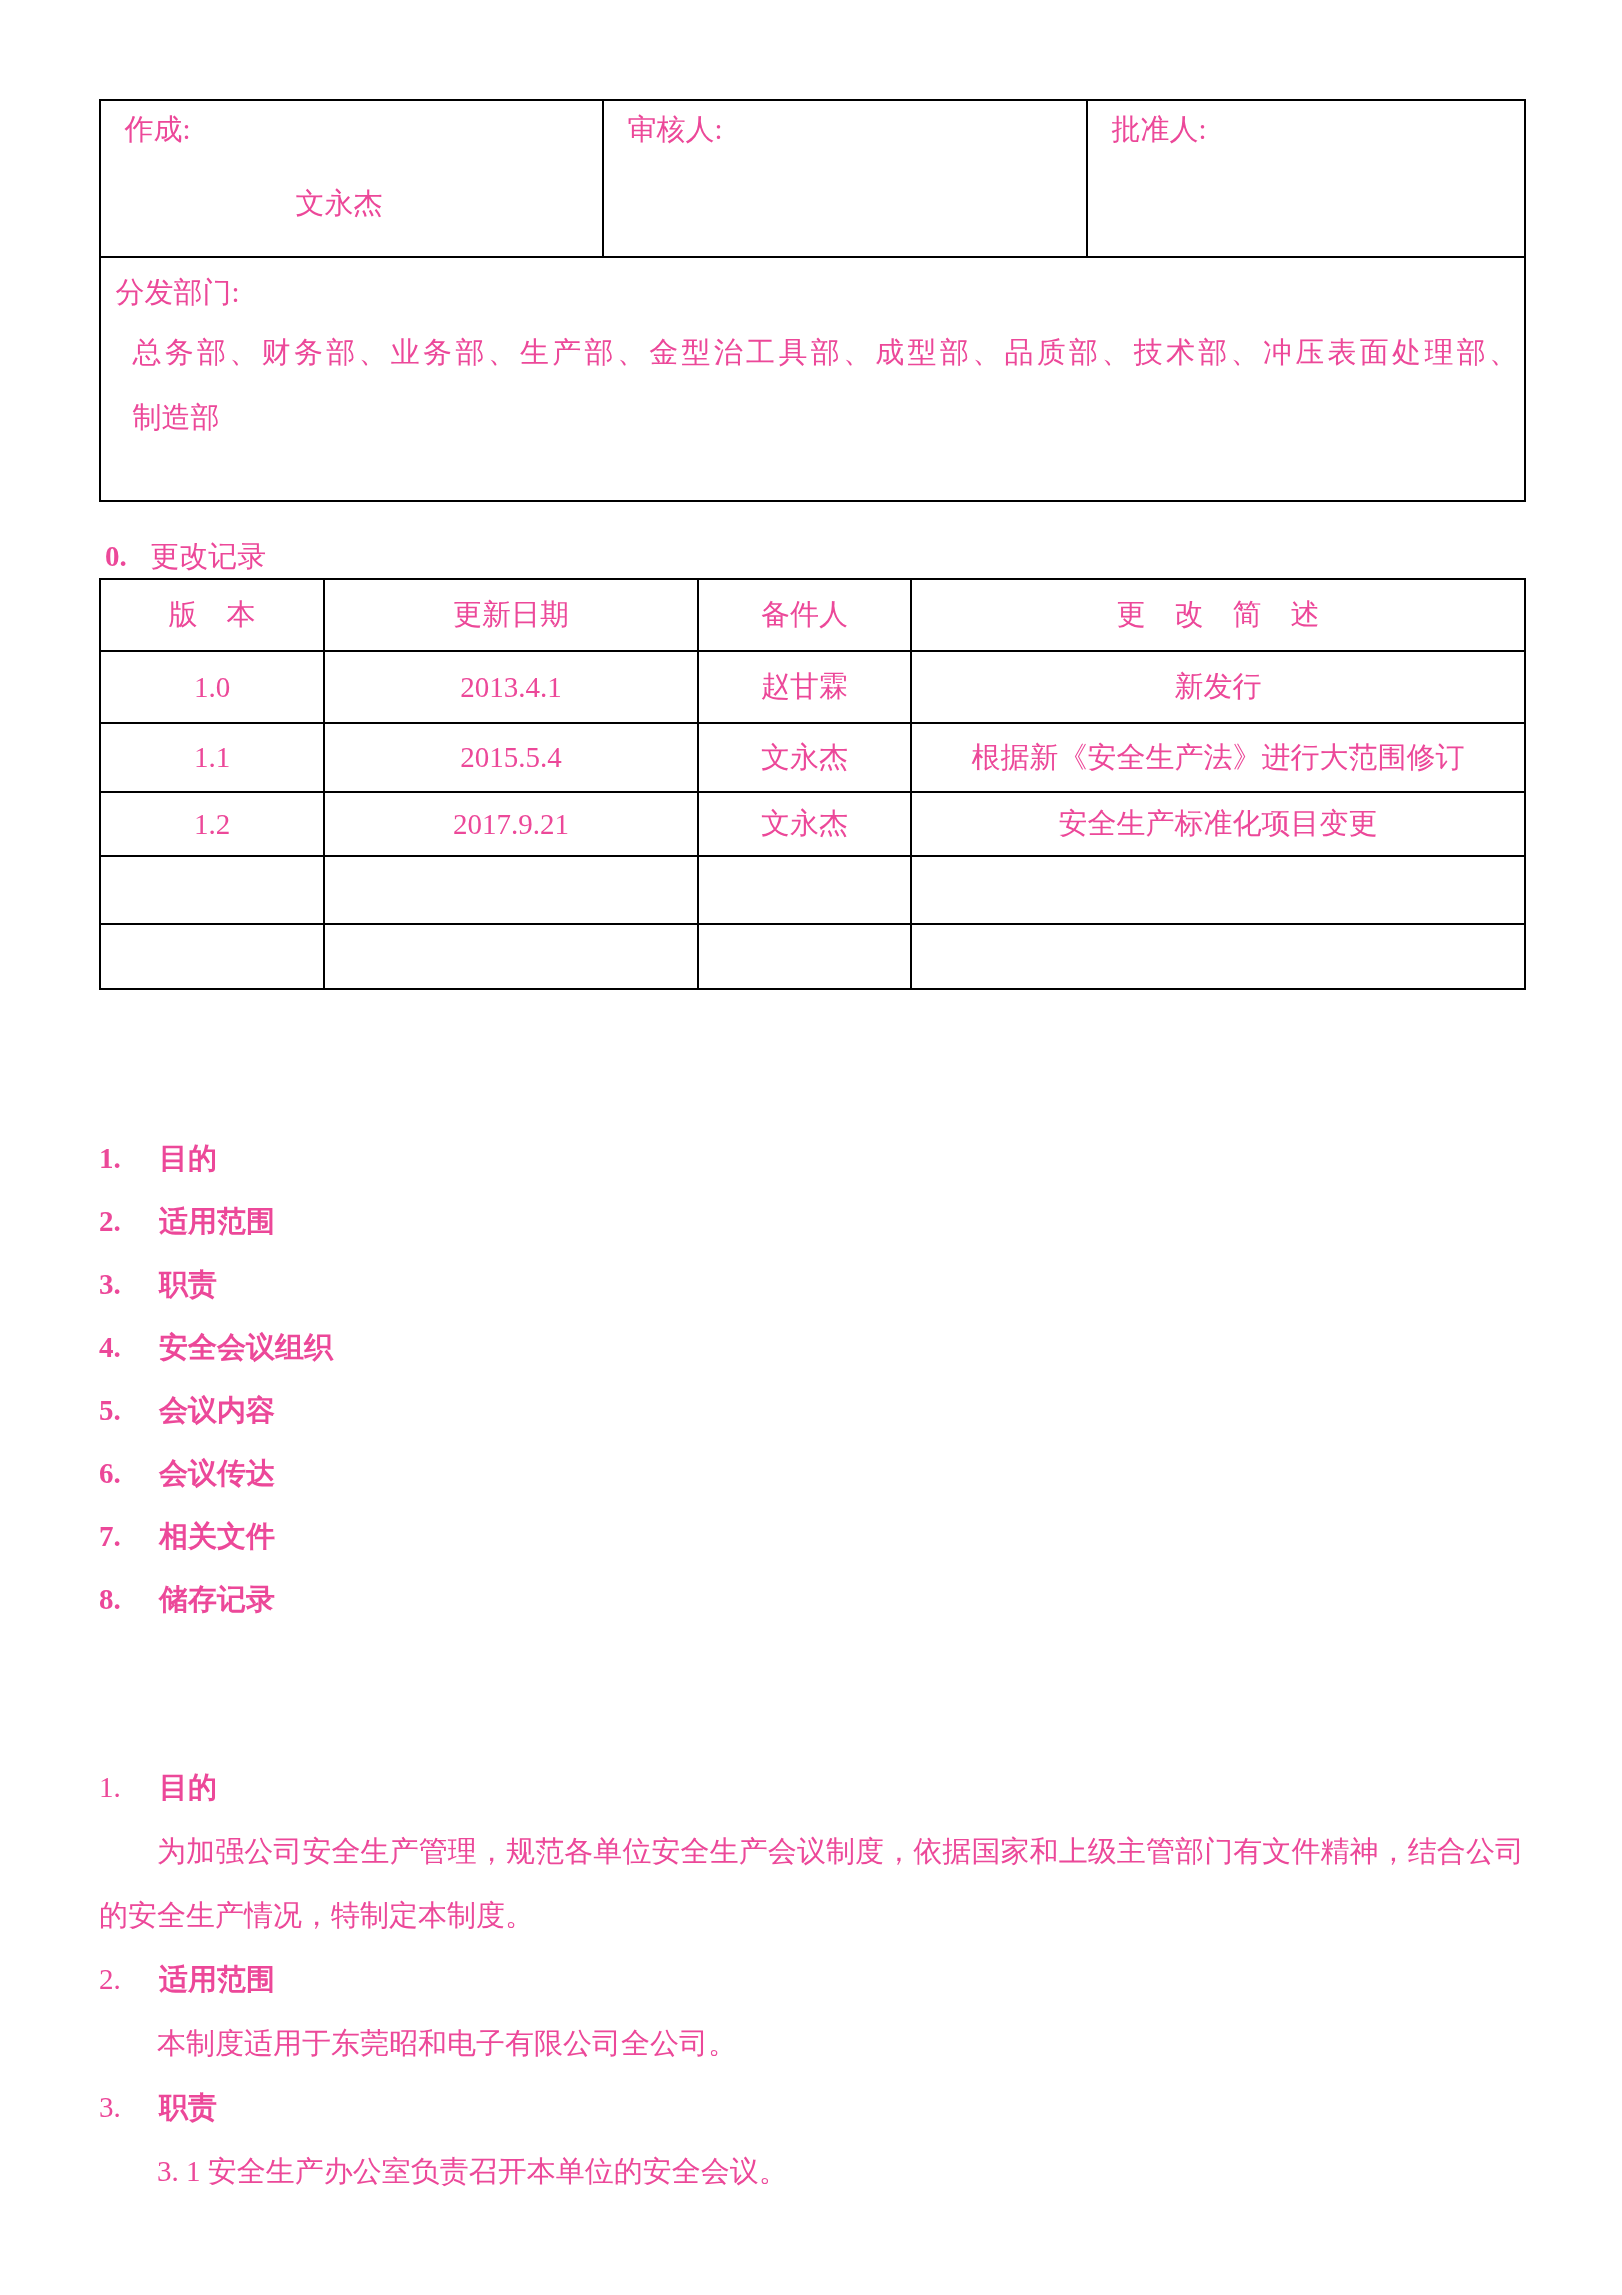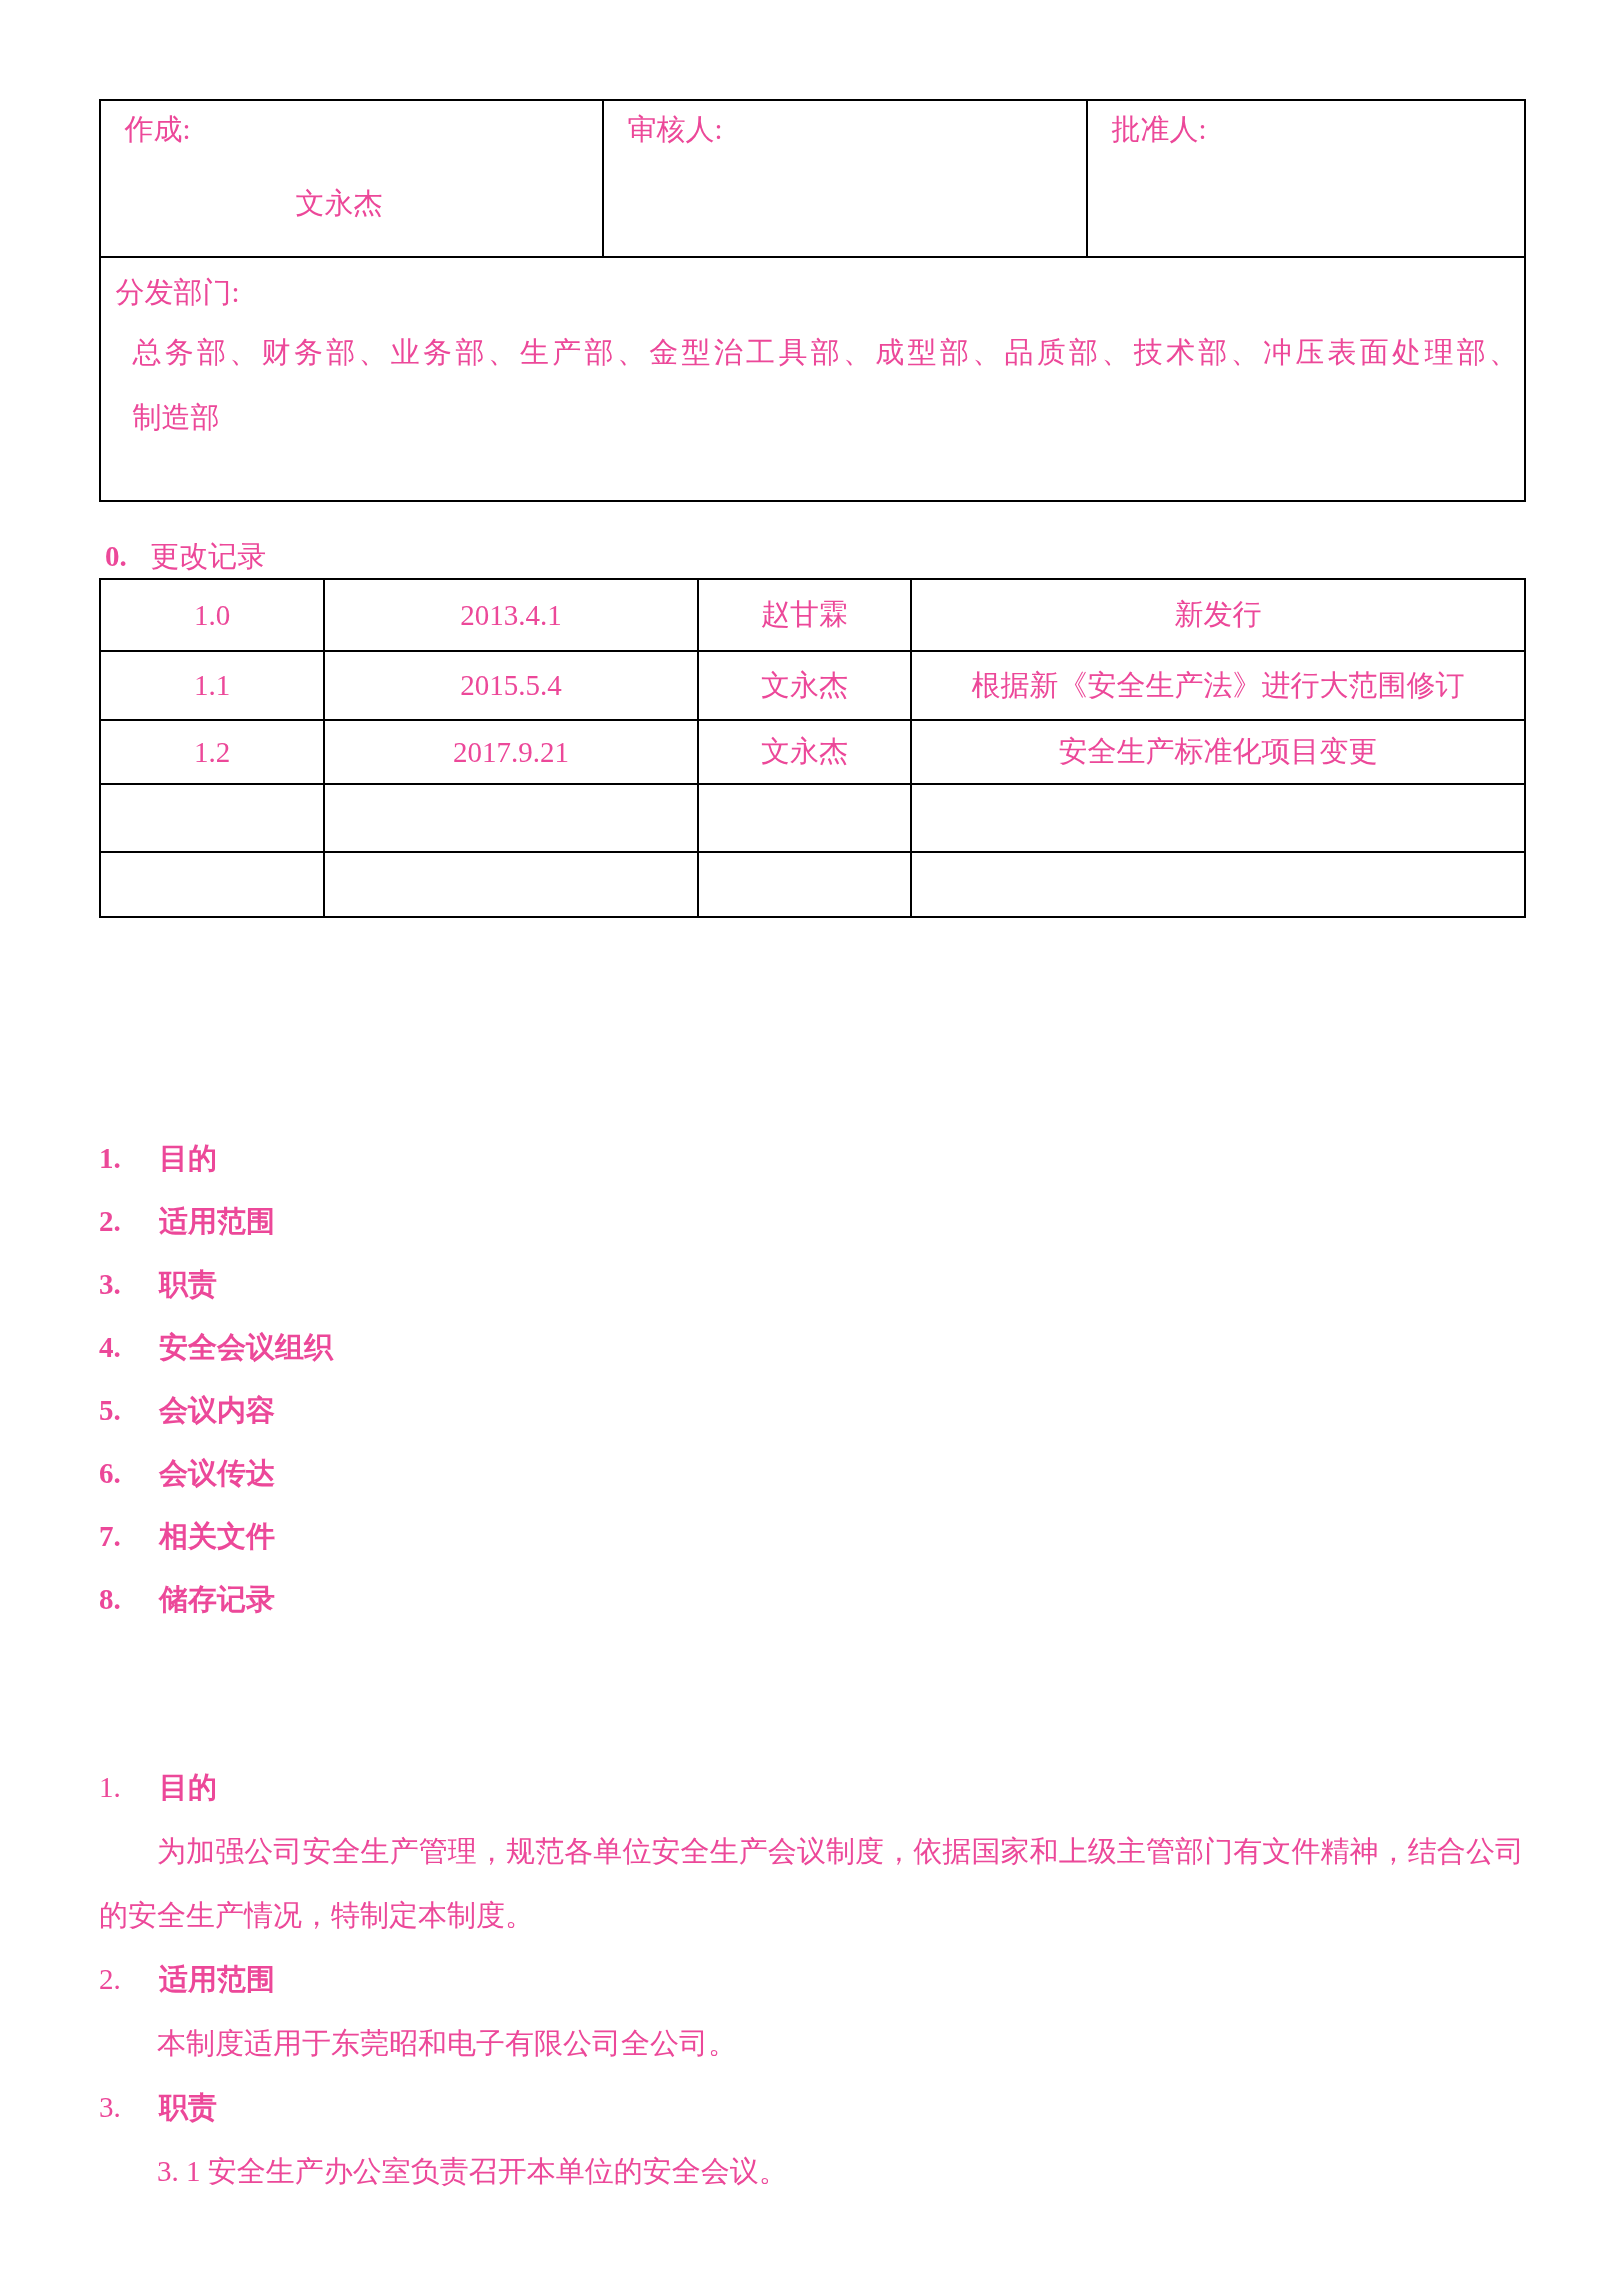--- a/index.html
+++ b/index.html
@@ -94,20 +94,26 @@
   </div>
 
   <table class="change-table">
     <colgroup>
       <col style="width:224px">
         <col style="width:374px">
         <col style="width:213px">
         <col style="width:614px">
     </colgroup>
     <tbody>
+      <tr class="hdr">
+        <td>版　本</td>
+        <td>更新日期</td>
+        <td>备件人</td>
+        <td>更　改　简　述</td>
+      </tr>
       <tr class="r1">
         <td>1.0</td>
         <td>2013.4.1</td>
         <td>赵甘霖</td>
         <td>新发行</td>
       </tr>
       <tr class="r2">
         <td>1.1</td>
         <td>2015.5.4</td>
         <td>文永杰</td>

